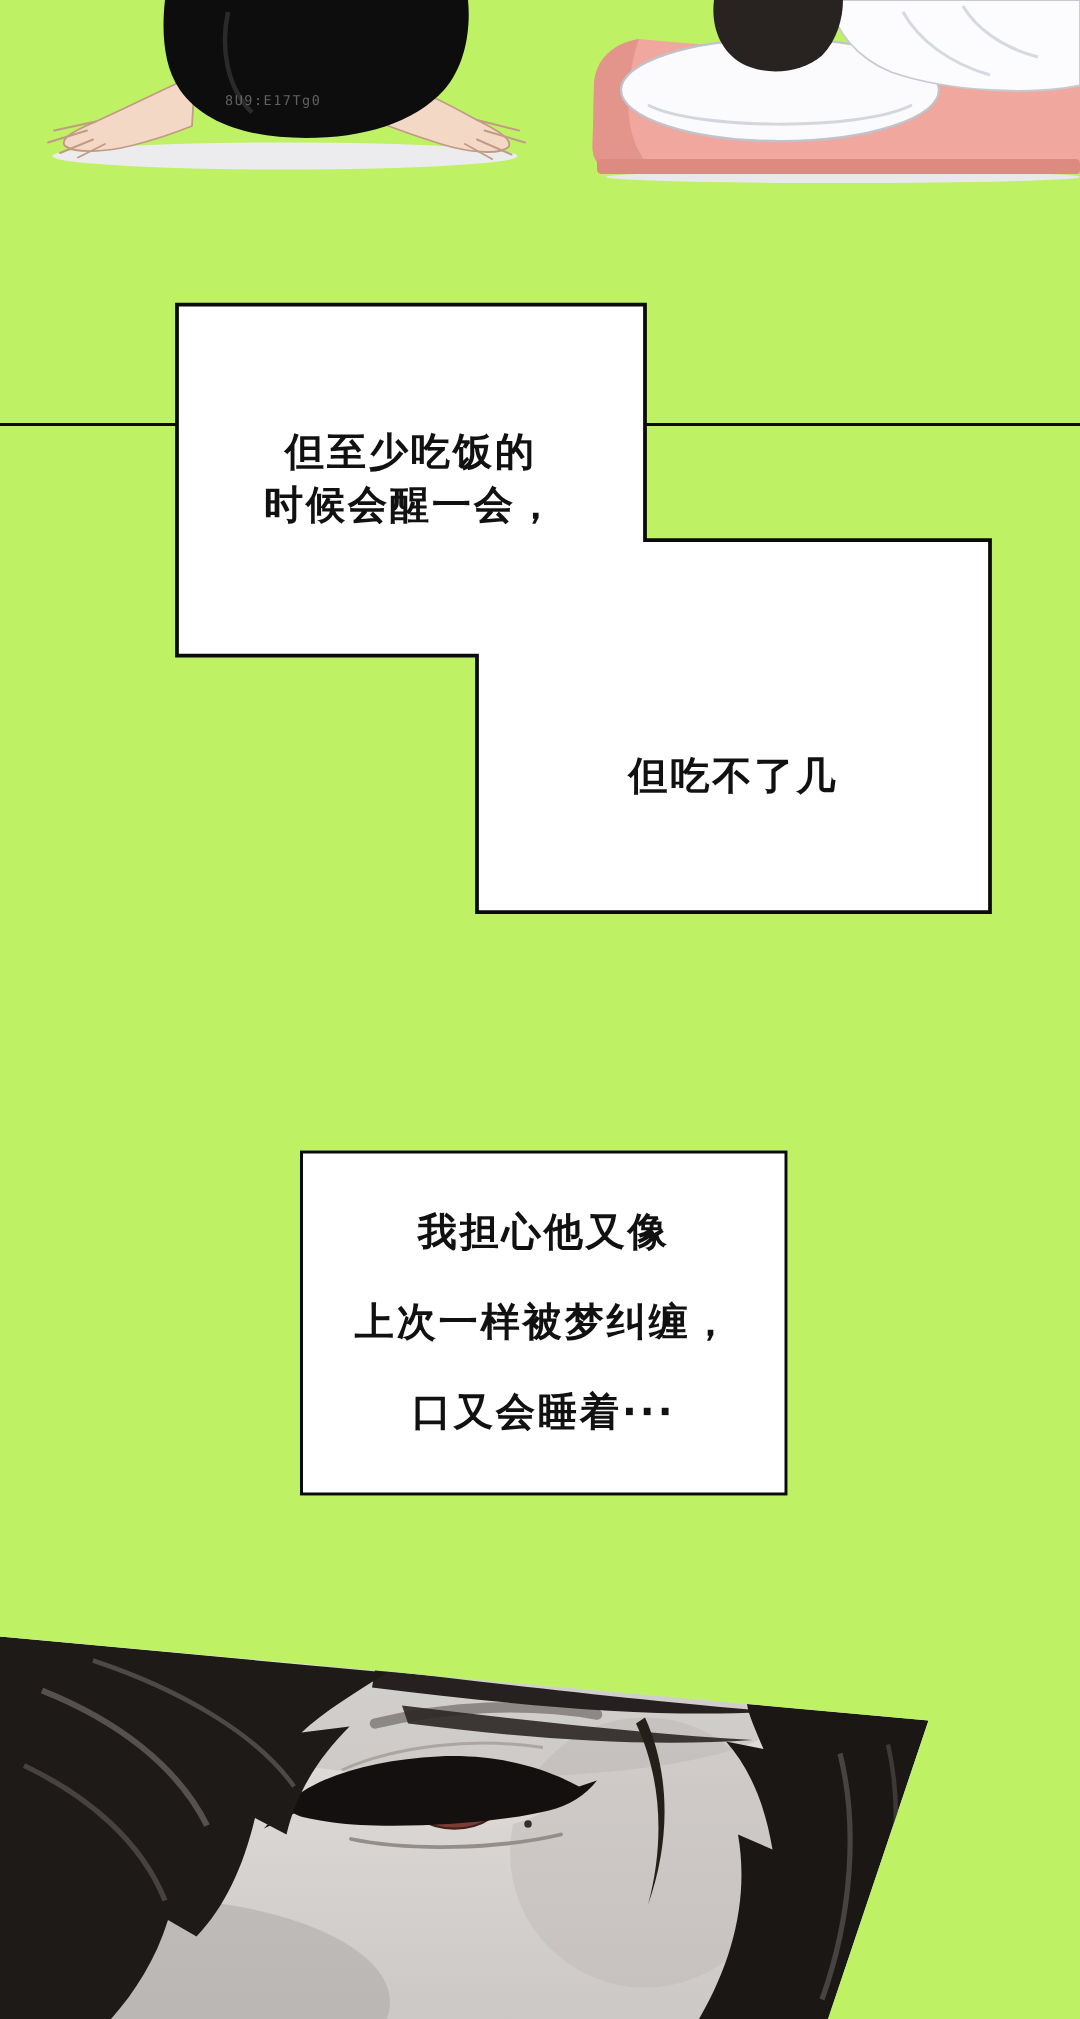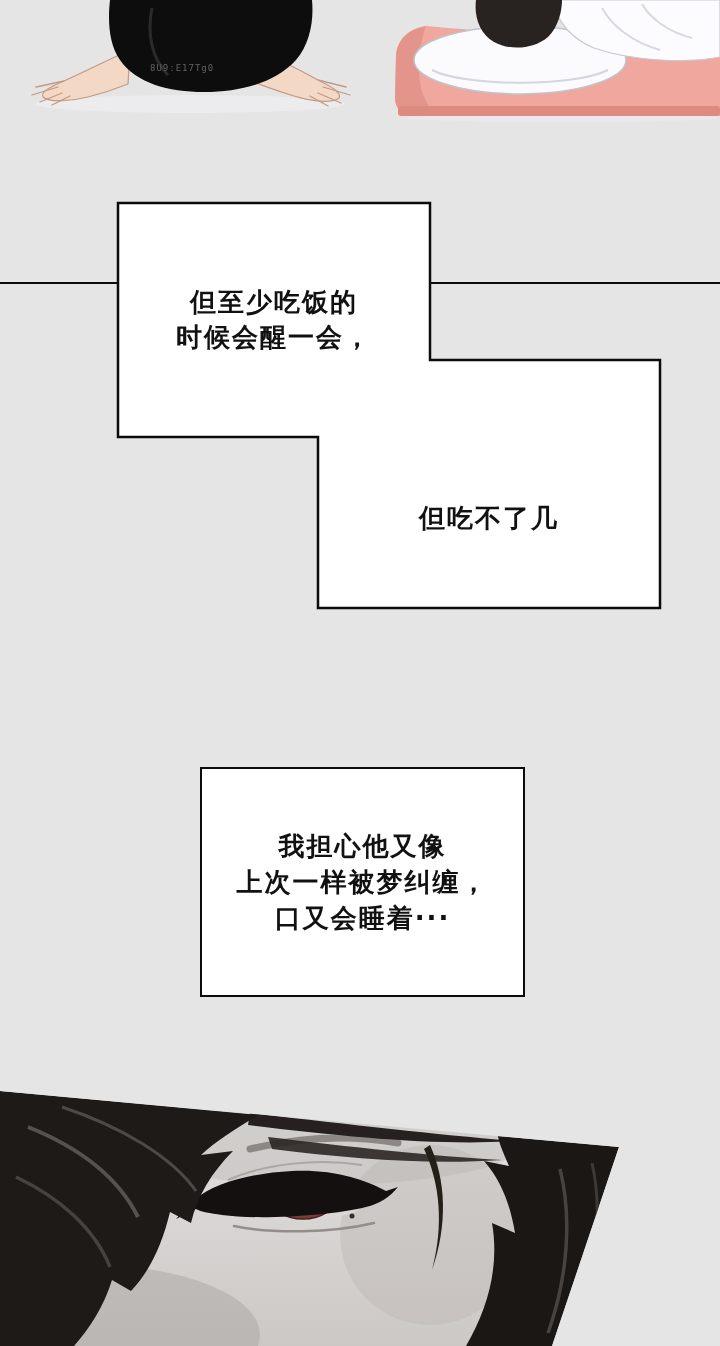--- a/index.html
+++ b/index.html
@@ -2,21 +2,21 @@
 <html><head>
 <meta charset="utf-8">
 <style>
   * { margin:0; padding:0; box-sizing:border-box; }
   html,body { background:#ffffff; }
   body {
     width:720px; height:1346px;
     font-family:"DejaVu Sans", sans-serif;
     position:relative; overflow:hidden;
   }
-  .page { position:relative; width:720px; height:1346px; background:#e5e5e5; overflow:hidden; }
+  .page { position:relative; width:720px; height:1346px; background:#bef264; overflow:hidden; }
   .abs { position:absolute; }
 
   .art-top-left  { left:0px;   top:0px; width:360px; height:122px; }
   .art-top-right { left:392px; top:0px; width:328px; height:122px; }
 
   .watermark {
     position:absolute; left:150px; top:63px; z-index:2;
     font-size:9px; color:#6a6a6a; letter-spacing:1px; opacity:.9;
     font-family:"DejaVu Sans Mono", monospace;
   }
@@ -36,21 +36,21 @@
     font-size:26px; line-height:35px; letter-spacing:2px; font-weight:600;
   }
   .bt1 { left:118px; top:203px; width:312px; height:234px; }
   .bt2 { left:318px; top:360px; width:342px; height:316px; }
 
   .bubble3 {
     position:absolute; left:200px; top:767px; width:325px; height:230px; z-index:2;
     background:#ffffff; border:2.5px solid #0b0b0b;
     display:flex; flex-direction:column; justify-content:center; align-items:center;
     text-align:center; color:#111111;
-    font-size:26px; line-height:36px; letter-spacing:2px; font-weight:600;
+    font-size:26px; line-height:36px; letter-spacing:2px; font-weight:600;gap:24px;
   }
 
   .art-bottom { left:0; top:1085px; width:720px; height:261px; }
 </style>
 </head>
 <body>
 
 <div class="page">
 
   <svg class="abs art-top-left" viewBox="0 0 360 122">

